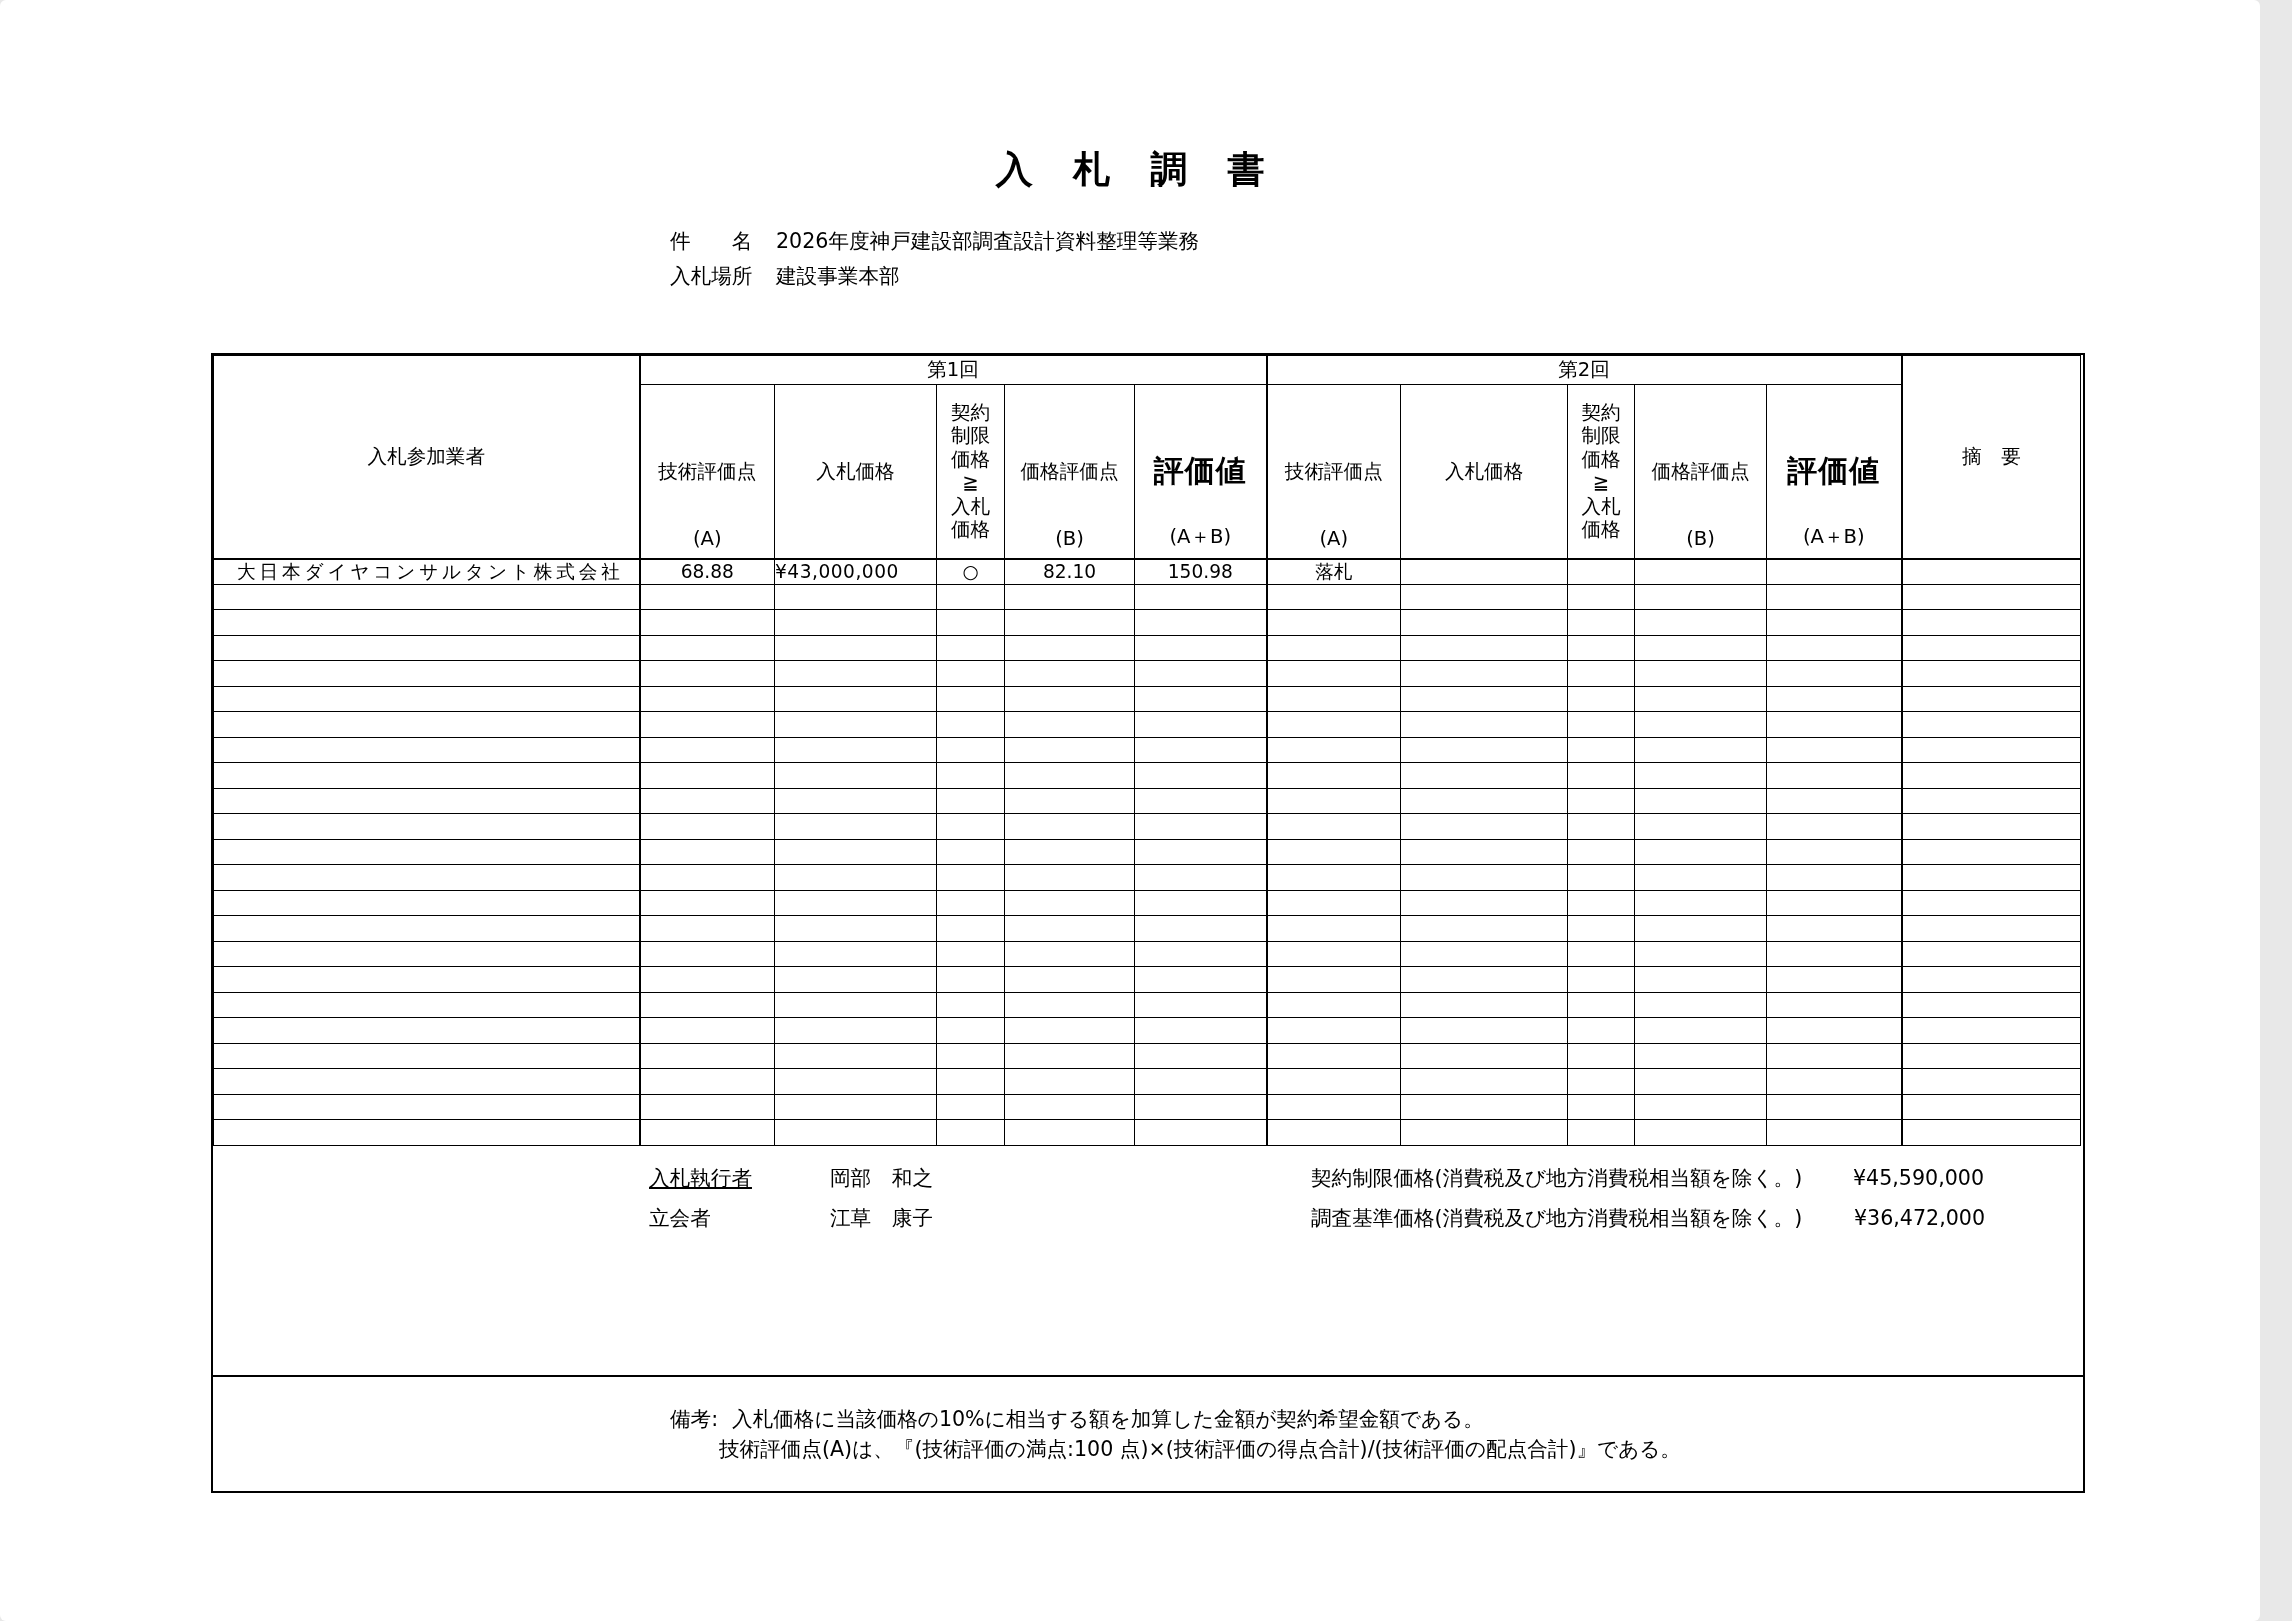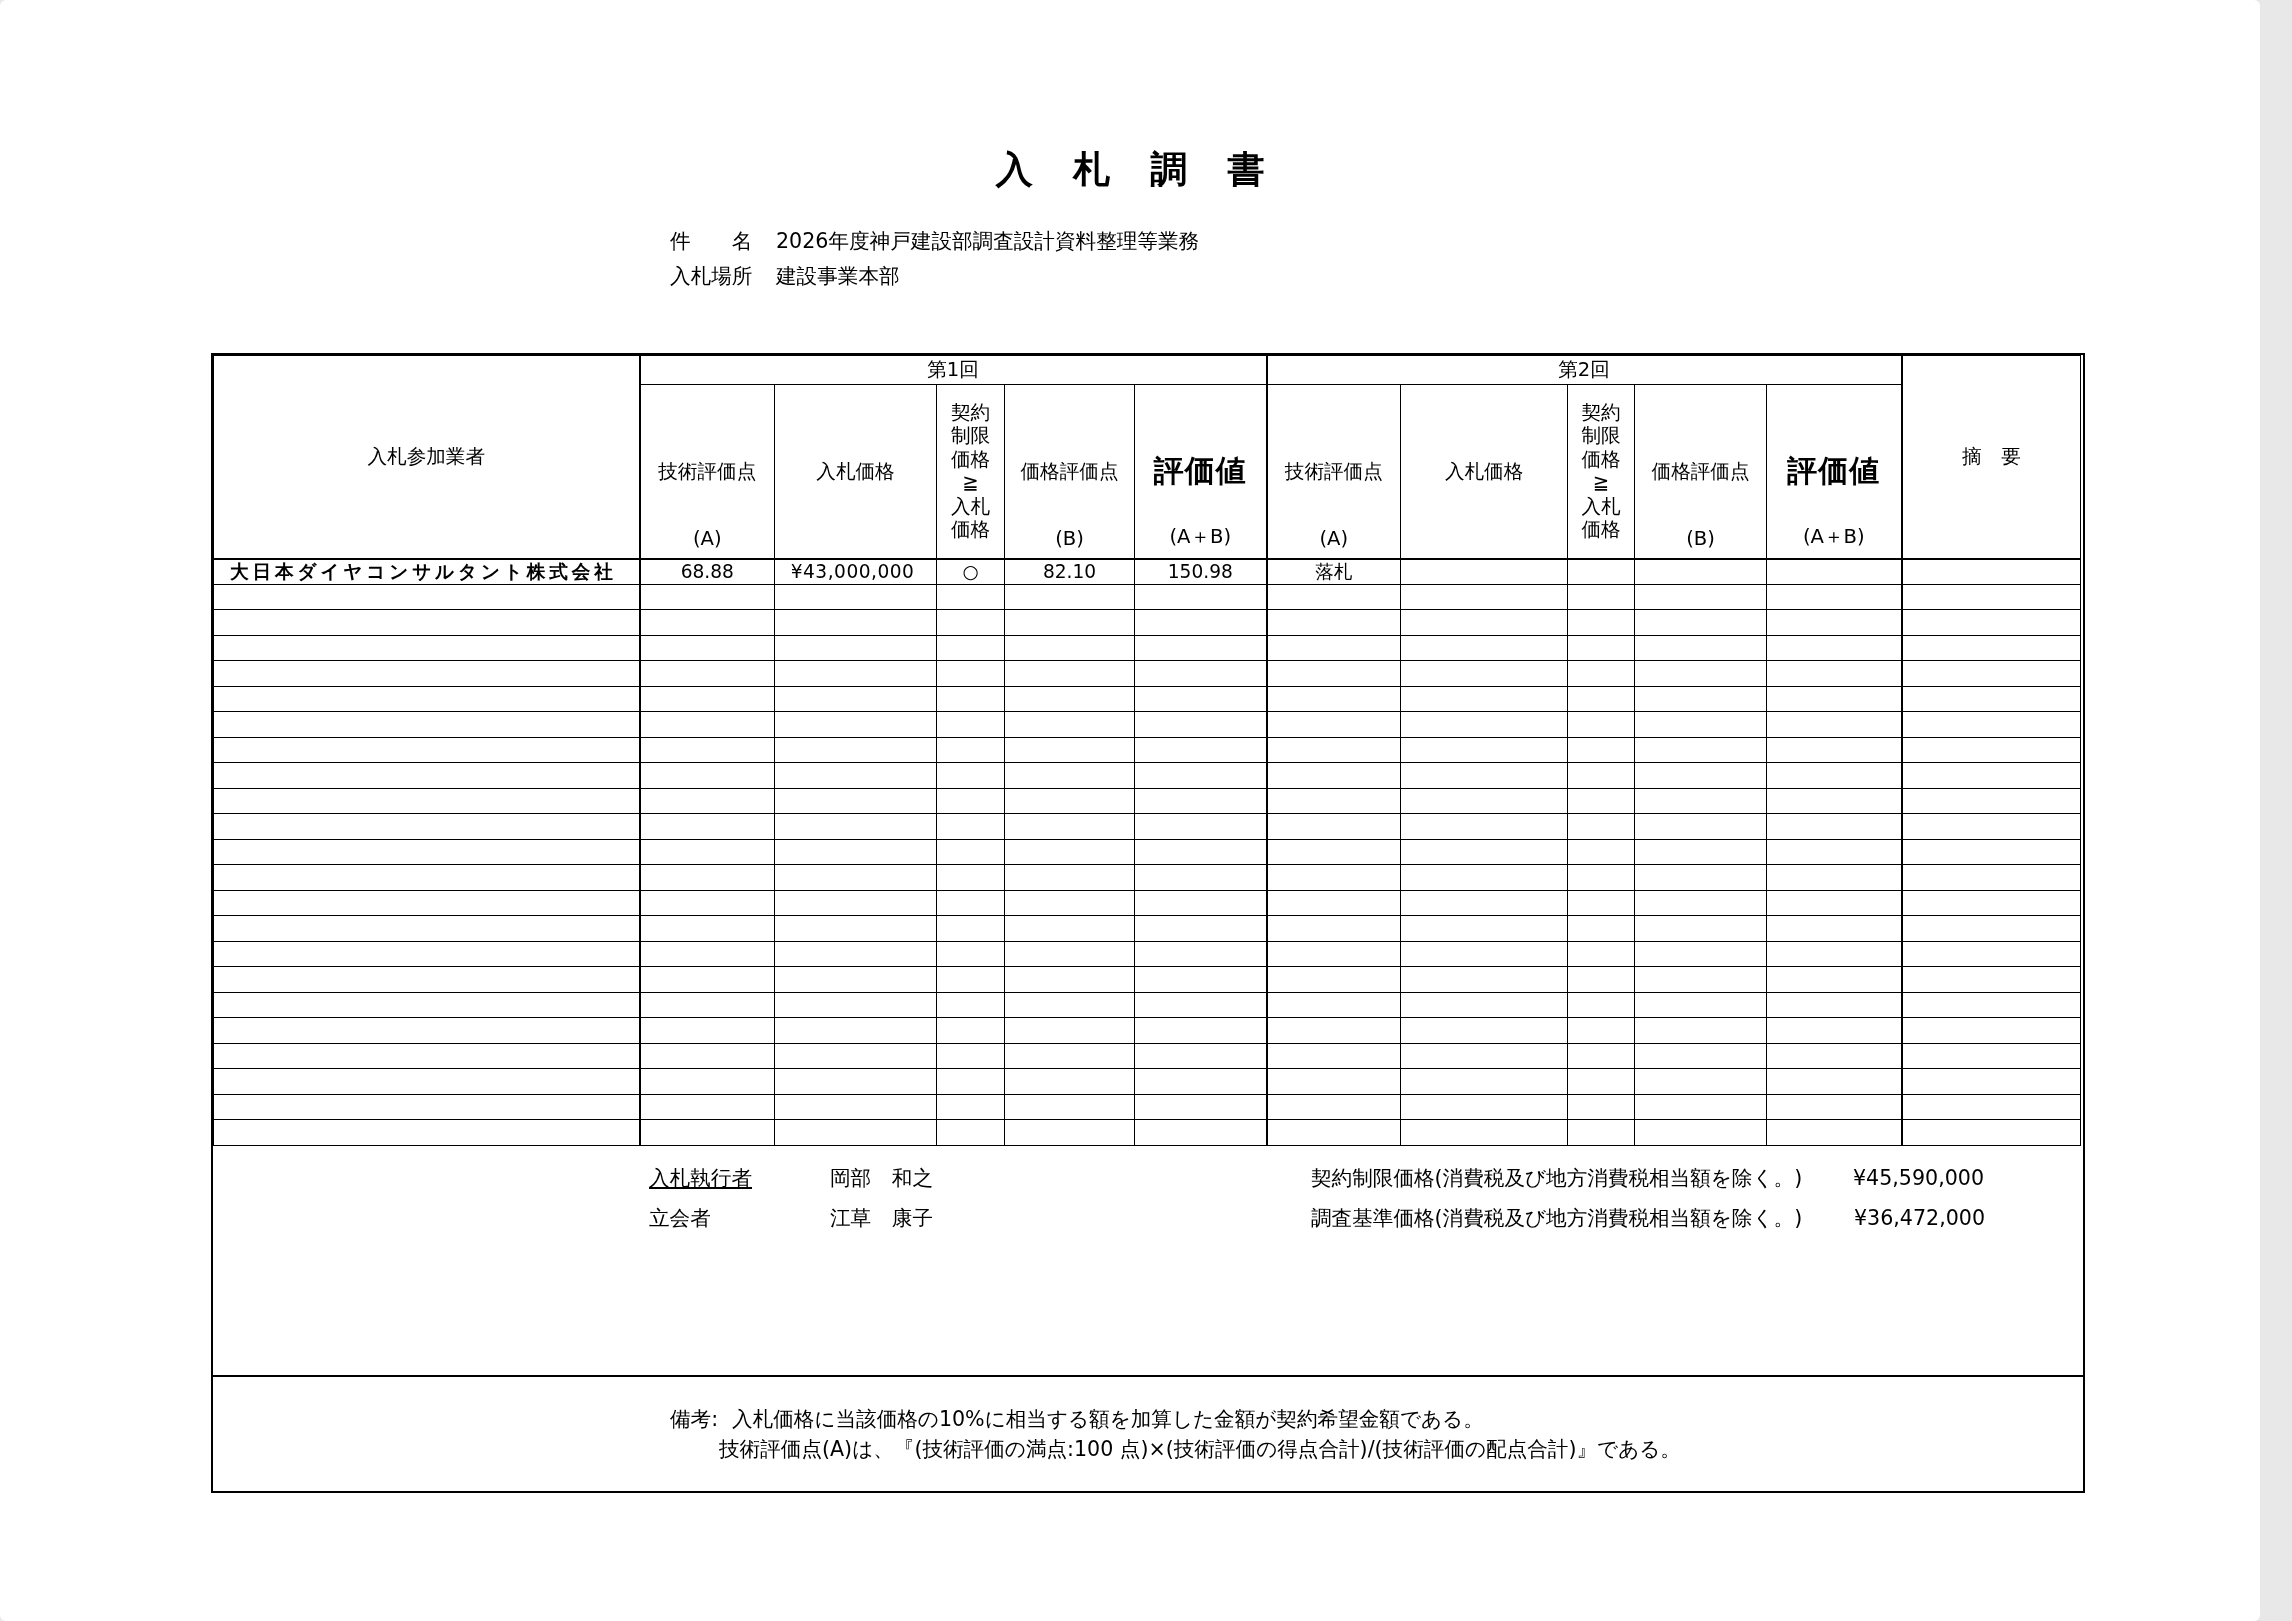--- a/index.html
+++ b/index.html
@@ -64,22 +64,22 @@
   .pre { white-space: pre-line; line-height: 23.5px; font-size: 19.6px; }
   .evalbig { font-size: 30px; font-weight: bold; letter-spacing: 1px; }
   .subnote {
     position: absolute;
     left: 0; bottom: 7.8px;
     width: 100%;
     text-align: center;
     font-size: 19.6px;
   }
   .data-row td { height: 25.5px; font-size: 18.6px; line-height: 23.5px; }
-  td.al { text-align: left; padding-left: 16px; letter-spacing: 3.9px; font-weight: bold; }
-  td.ar { text-align: center; padding-right: 5.9px; letter-spacing: 0.5px; }
+  td.al { text-align: left; padding-left: 23px; letter-spacing: 3.9px; }
+  td.ar { text-align: left; padding-right: 5.9px; letter-spacing: 0.5px; }
   
   .footer {
     position: relative;
     height: 229px;
     width: 100%;
   }
   .footer span { position: absolute; font-size: 20.6px; line-height: 23.5px; white-space: nowrap; }
   .f-exec-label   { left: 436px;  top: 21.6px; text-decoration: underline; }
   .f-exec-name    { left: 617px;  top: 21.6px; }
   .f-witness-label{ left: 436px;  top: 61px; }

